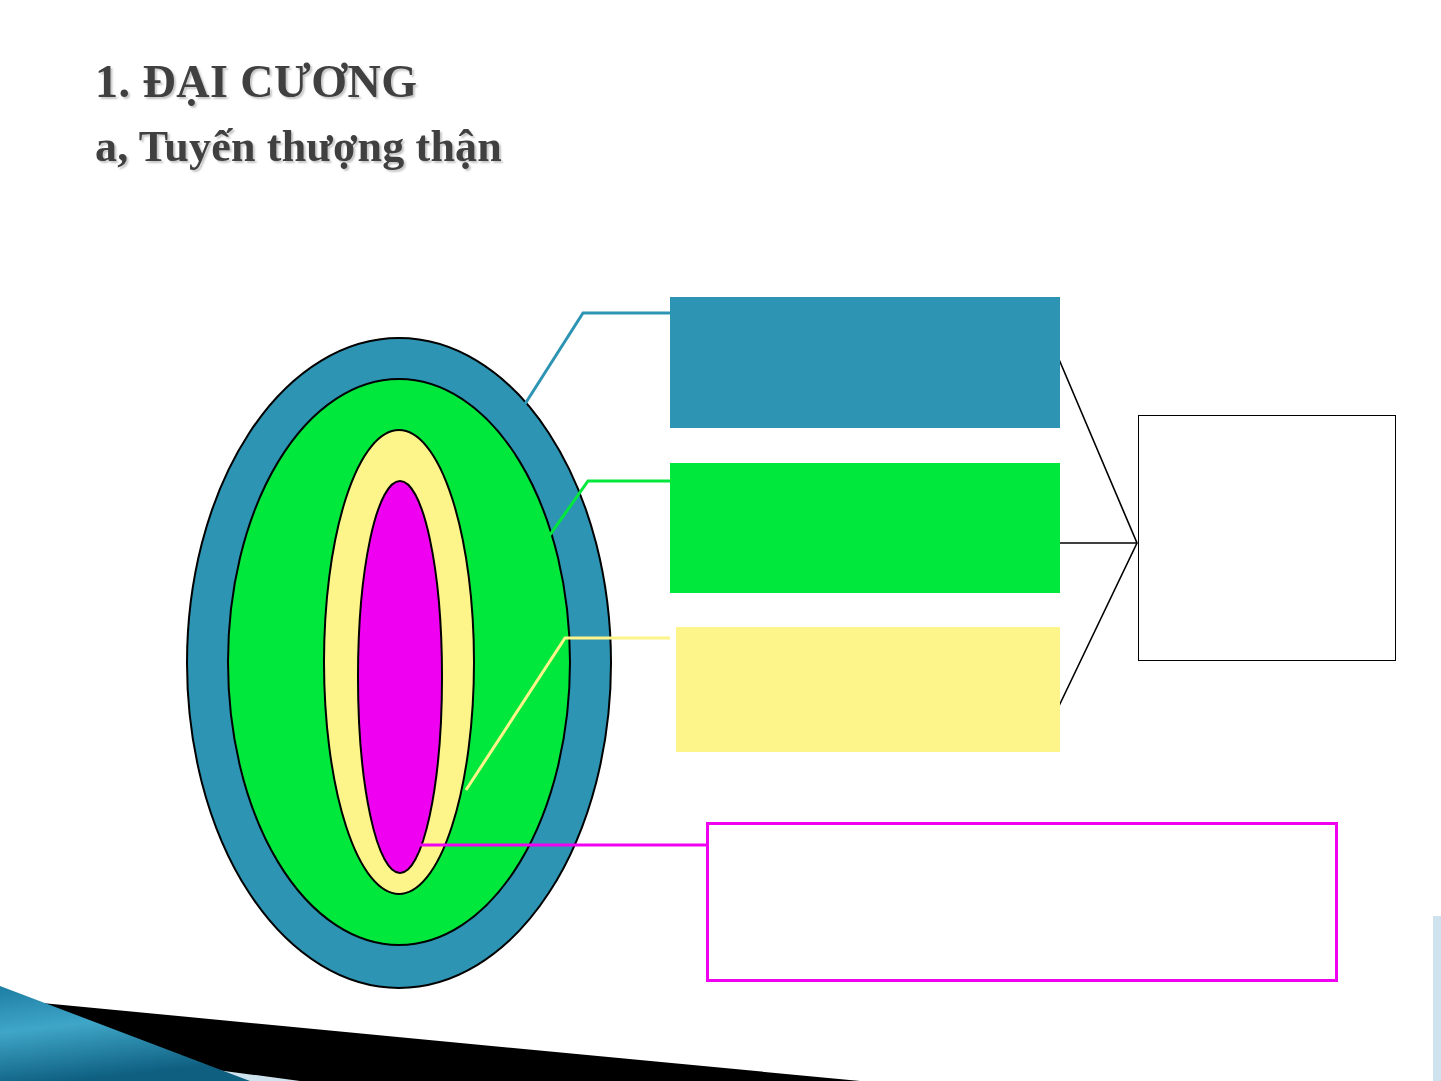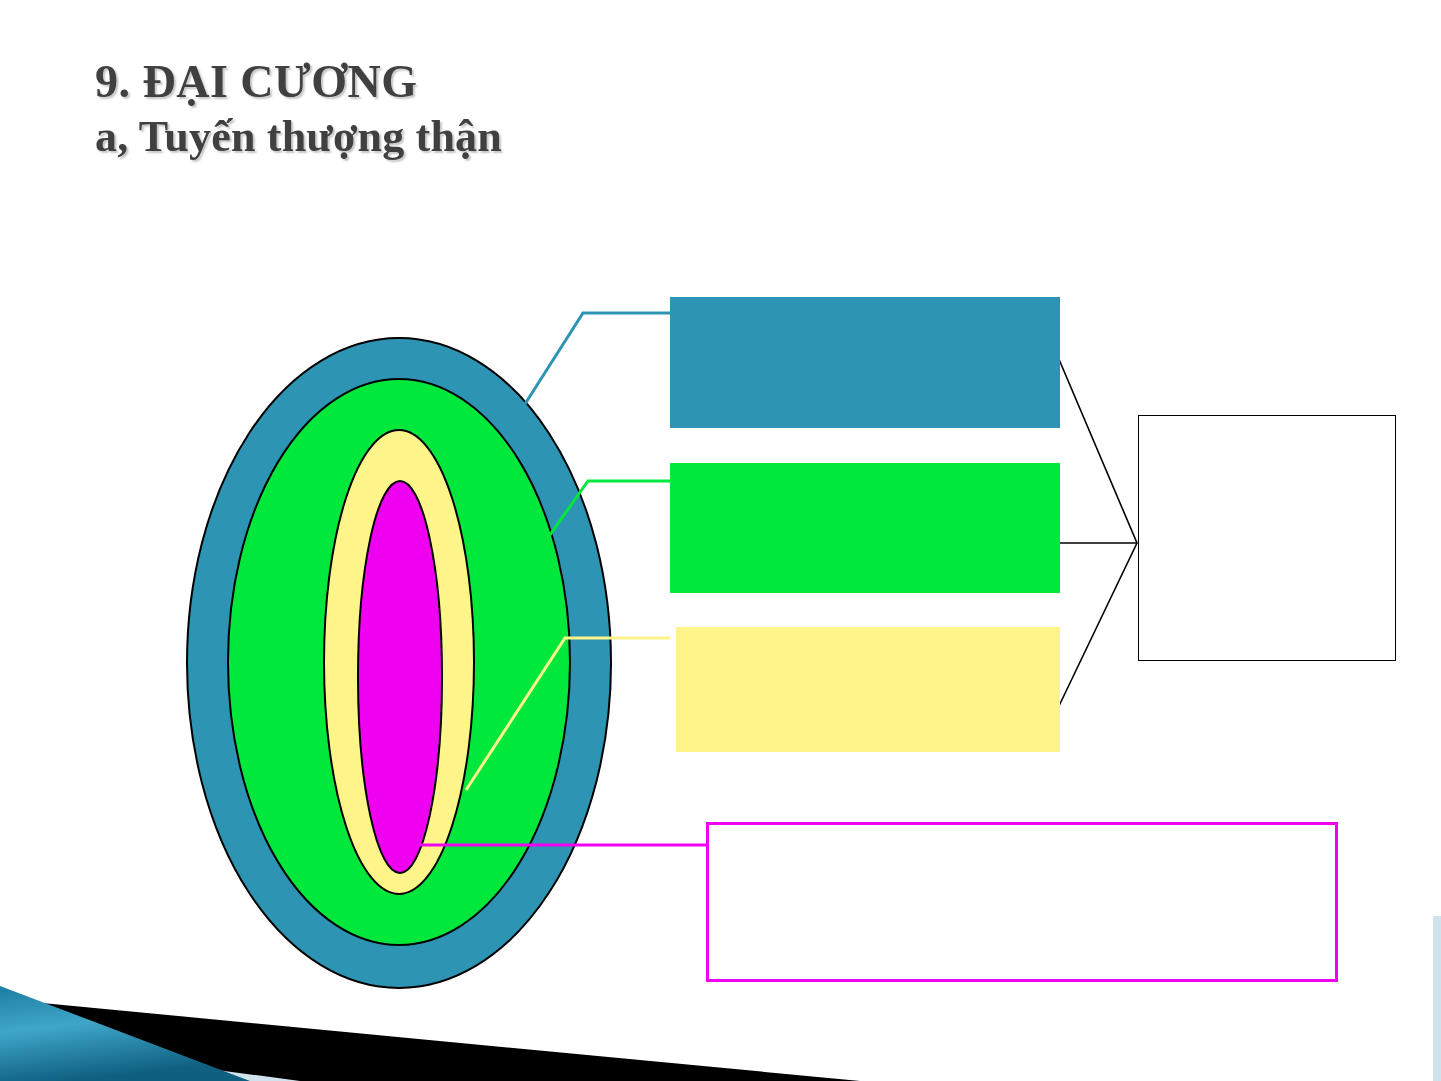--- a/index.html
+++ b/index.html
@@ -24,21 +24,21 @@
     font-weight: bold;
     line-height: 1.18;
     text-shadow: 2px 2px 2px rgba(150,150,150,0.55);
   }
   .title-line1 {
     font-size: 46px;
     letter-spacing: 0.5px;
   }
   .title-line2 {
     font-size: 44px;
-    margin-top: 2px;
+    margin-top: 12px;
     letter-spacing: 0.2px;
   }
   
   #diagram {
     position: absolute;
     left: 0;
     top: 0;
     width: 1441px;
     height: 1081px;
   }
@@ -97,21 +97,21 @@
     height: 165px;
     background: #cfe3ee;
   }
 </style>
 </head>
 <body>
 
 <div id="slide">
 
   <div class="title-block">
-    <div class="title-line1">9. ĐẠI CƯƠNG</div>
+    <div class="title-line1">1. ĐẠI CƯƠNG</div>
     <div class="title-line2">a, Tuyến thượng thận</div>
   </div>
 
   <svg id="diagram" viewBox="0 0 1441 1081">
 
     <ellipse cx="399" cy="663" rx="212" ry="325" fill="#2e94b4" stroke="#000000" stroke-width="2"></ellipse>
     <ellipse cx="399" cy="662" rx="171" ry="283" fill="#00e83c" stroke="#000000" stroke-width="2"></ellipse>
     <ellipse cx="399" cy="662" rx="75" ry="232" fill="#fdf48a" stroke="#000000" stroke-width="2"></ellipse>
     <ellipse cx="400" cy="677" rx="42" ry="196" fill="#f000f0" stroke="#000000" stroke-width="2"></ellipse>
 

